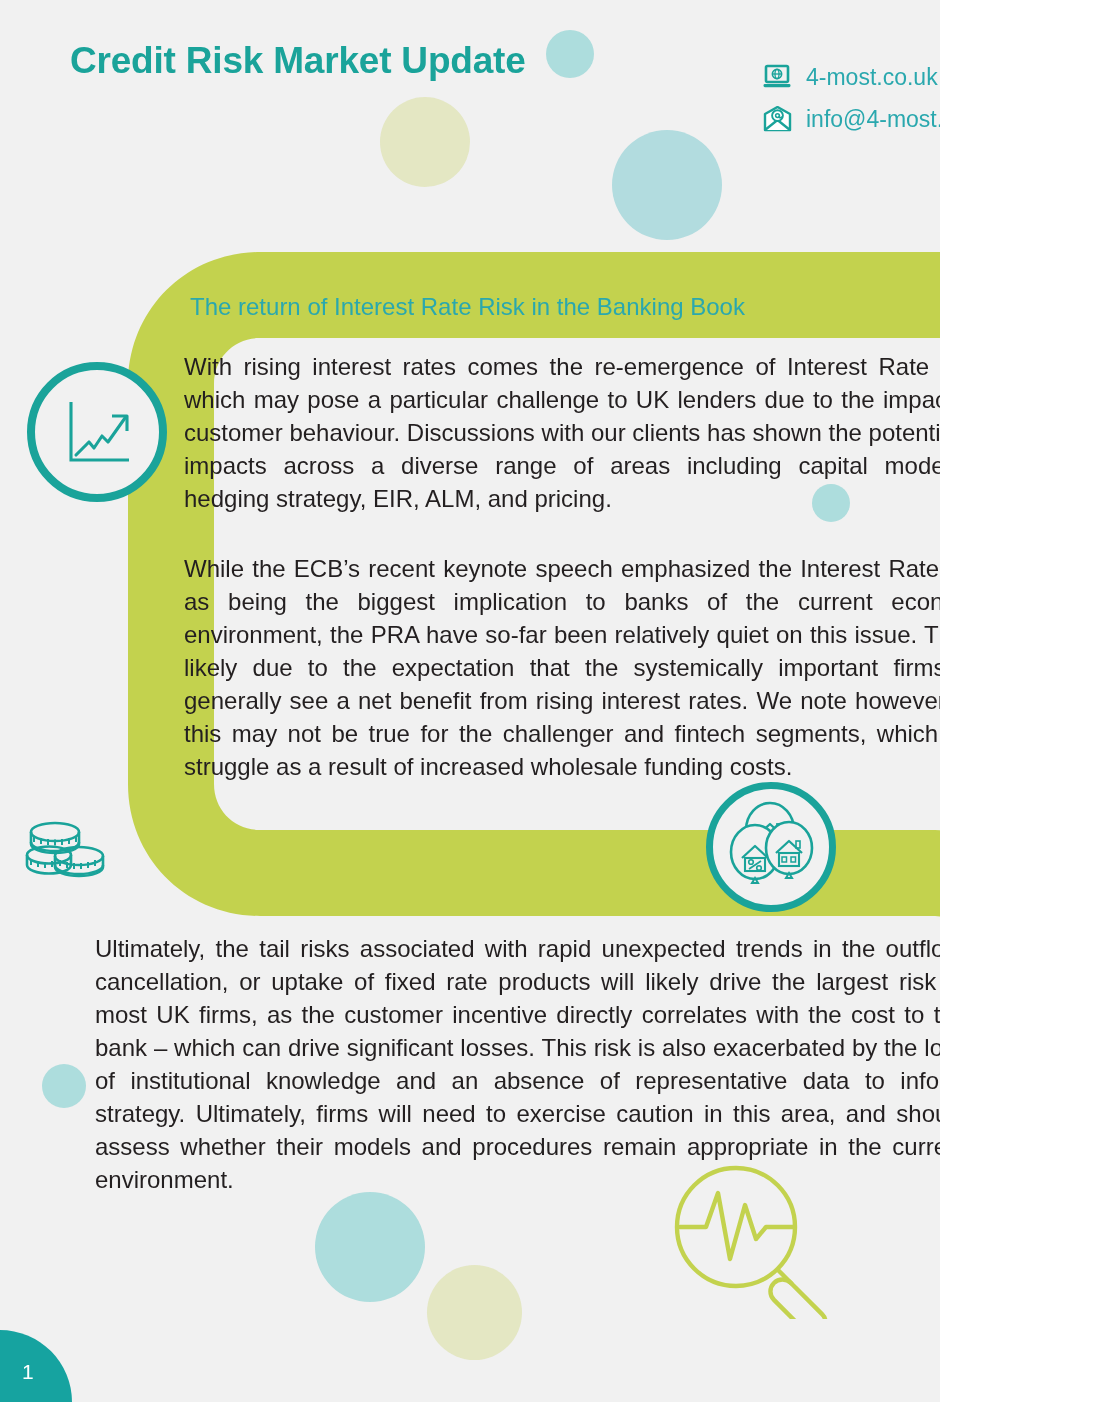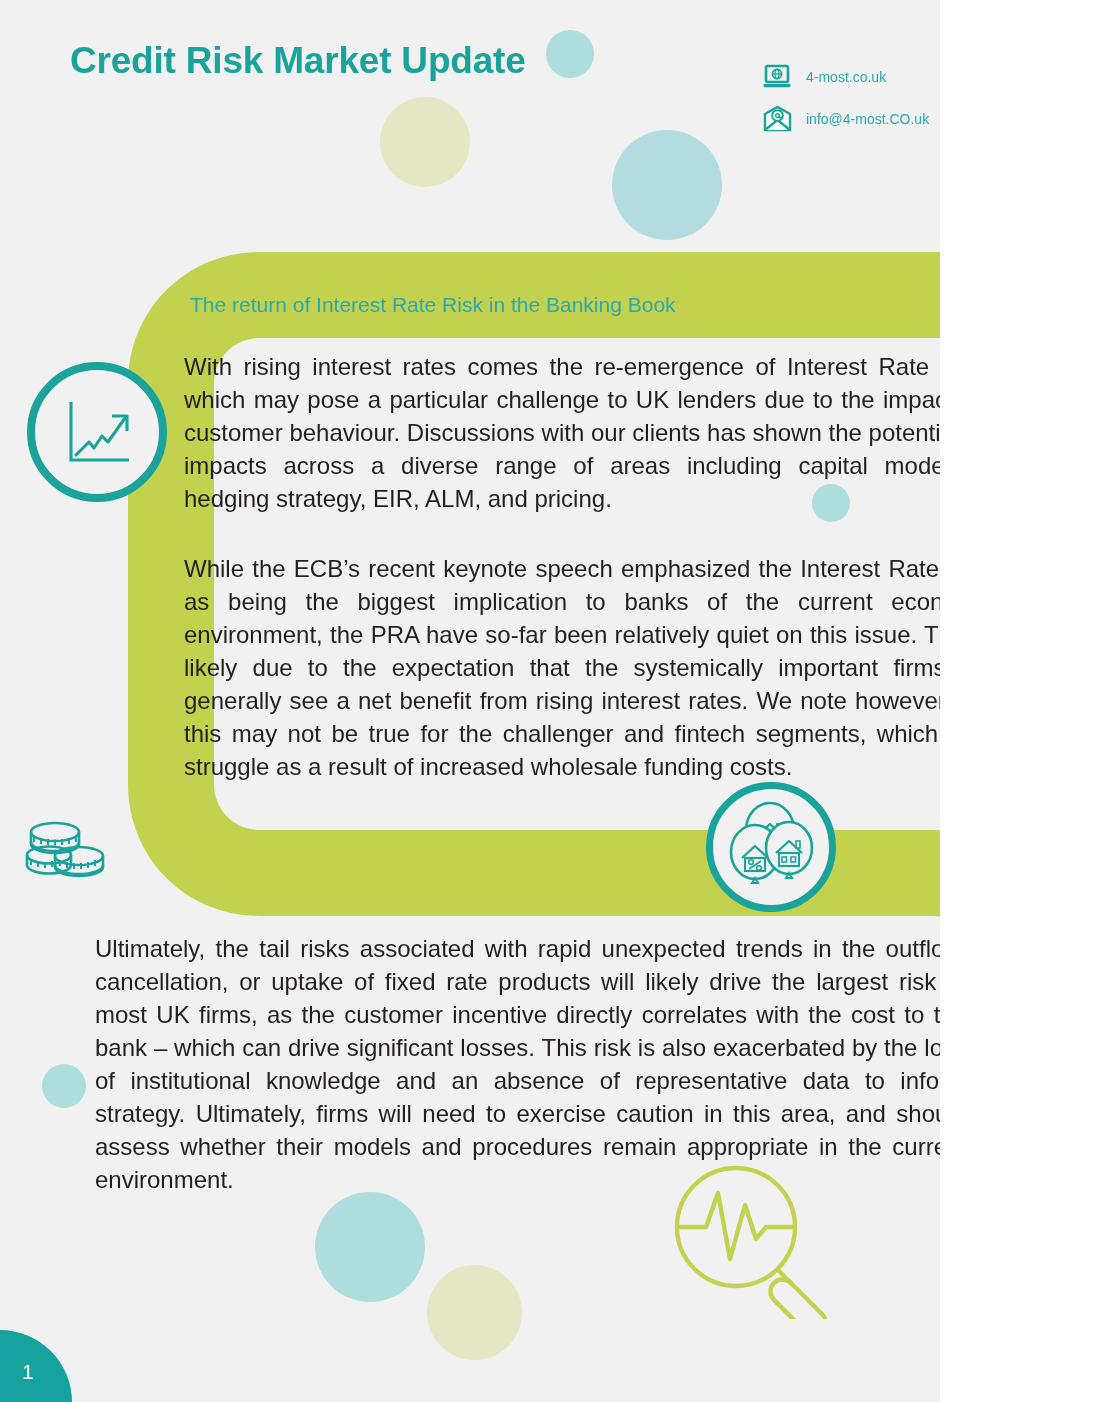--- a/index.html
+++ b/index.html
@@ -68,32 +68,32 @@
   }
   .contact-icon {
     width: 30px;
     height: 30px;
     flex: 0 0 30px;
     display: flex;
     align-items: center;
     justify-content: center;
   }
   .contact-text {
-    font-size: 14px;
+    font-size: 23px;
     color: #2aa8ae;
     font-weight: 400;
     white-space: nowrap;
   }
 
   
   .section-heading {
     position: absolute;
     left: 190px;
     top: 293px;
-    font-size: 21px;
+    font-size: 24px;
     color: #2aa8ae;
     font-weight: 400;
     z-index: 5;
     white-space: nowrap;
   }
   .para {
     position: absolute;
     color: #231f20;
     font-size: 24px;
     line-height: 33px;

